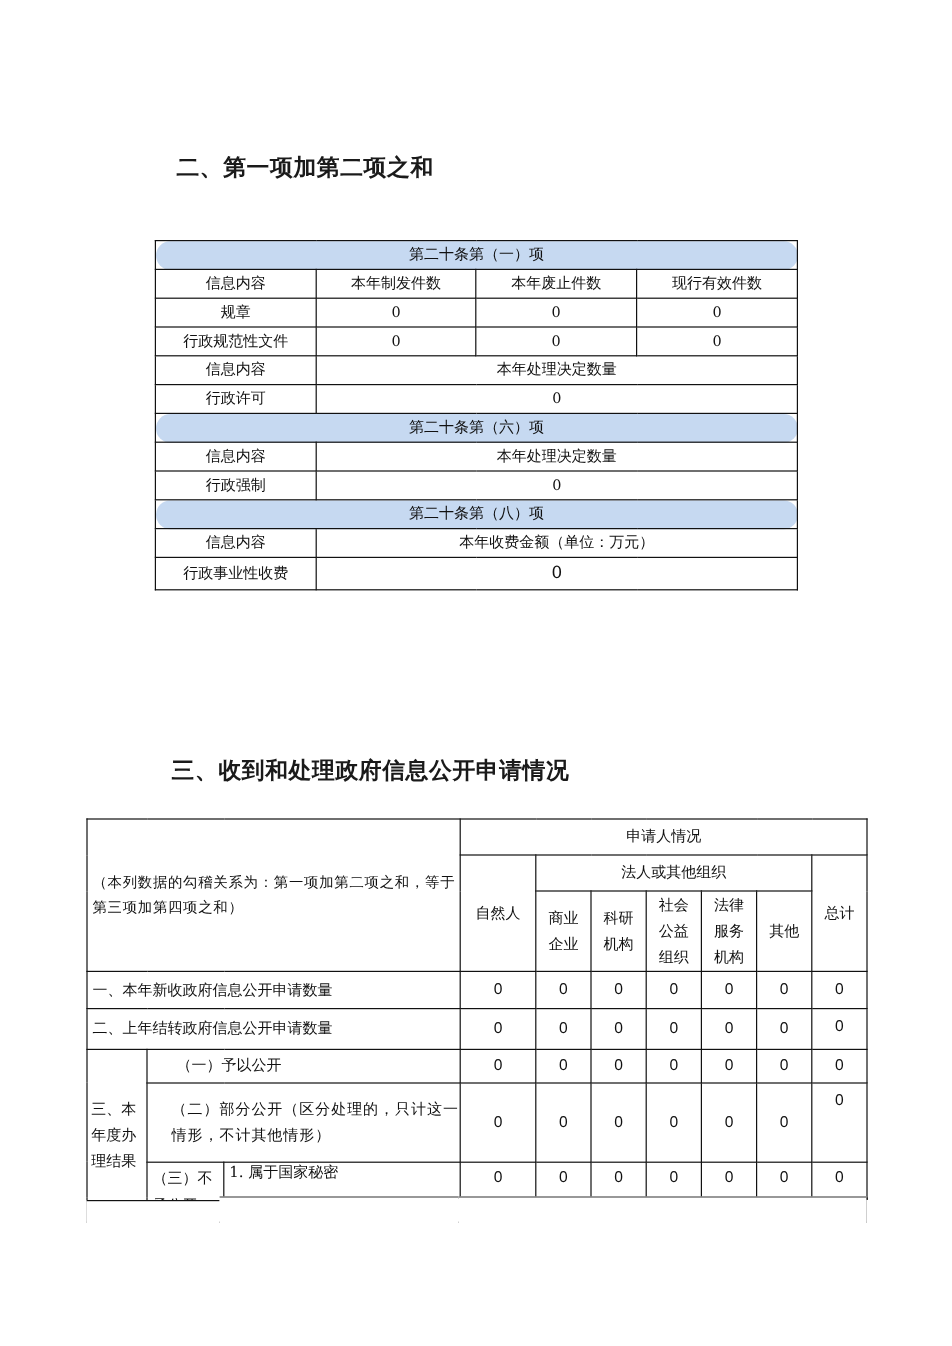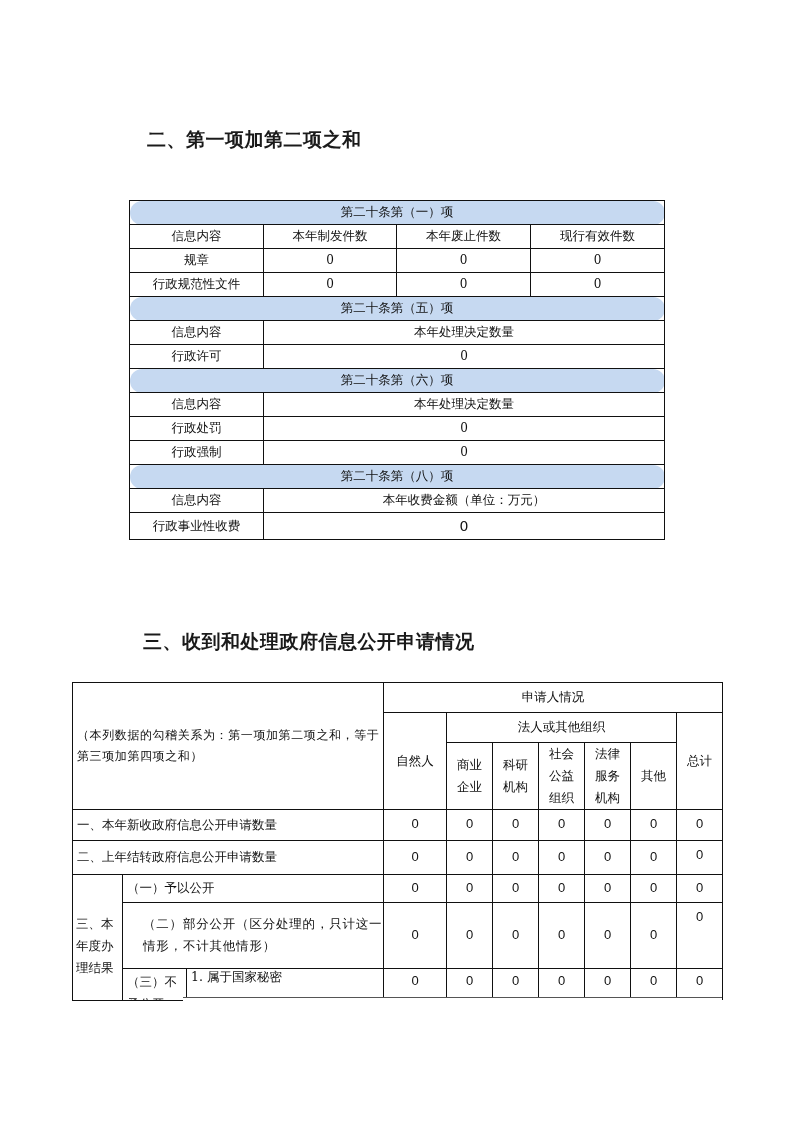--- a/index.html
+++ b/index.html
@@ -60,41 +60,34 @@
     <td class="zero">0</td>
   </tr>
   <tr>
     <td>行政规范性文件</td>
     <td class="zero">0</td>
     <td class="zero">0</td>
     <td class="zero">0</td>
   </tr>
 
   <tr>
-    <td class="hdr" colspan="4">第二十条第（五）项</td>
-  </tr>
-  <tr>
     <td>信息内容</td>
     <td colspan="3">本年处理决定数量</td>
   </tr>
   <tr>
     <td>行政许可</td>
     <td colspan="3" class="zero">0</td>
   </tr>
 
   <tr>
     <td class="hdr" colspan="4">第二十条第（六）项</td>
   </tr>
   <tr>
     <td>信息内容</td>
     <td colspan="3">本年处理决定数量</td>
-  </tr>
-  <tr>
-    <td>行政处罚</td>
-    <td colspan="3" class="zero">0</td>
   </tr>
   <tr>
     <td>行政强制</td>
     <td colspan="3" class="zero">0</td>
   </tr>
 
   <tr>
     <td class="hdr" colspan="4">第二十条第（八）项</td>
   </tr>
   <tr>
@@ -157,21 +150,21 @@
     <td class="num">0</td>
     <td class="num">0</td>
     <td class="num">0</td>
     <td class="num">0</td>
     <td class="num">0</td>
     <td class="num num-top">0</td>
   </tr>
 
   <tr style="height:28px">
     <td rowspan="4" class="stack" style="vertical-align:middle;text-align:left;padding-left:3px">三、本年度办理结果</td>
-    <td colspan="2" class="left" style="padding-left:4px">（一）予以公开</td>
+    <td colspan="2" class="left" style="padding-left:24px">（一）予以公开</td>
     <td class="num">0</td>
     <td class="num">0</td>
     <td class="num">0</td>
     <td class="num">0</td>
     <td class="num">0</td>
     <td class="num">0</td>
     <td class="num">0</td>
   </tr>
   <tr style="height:66px">
     <td colspan="2" class="left stack" style="padding-left:20px;letter-spacing:0.8px">（二）部分公开（区分处理的，只计这一情形，不计其他情形）</td>

